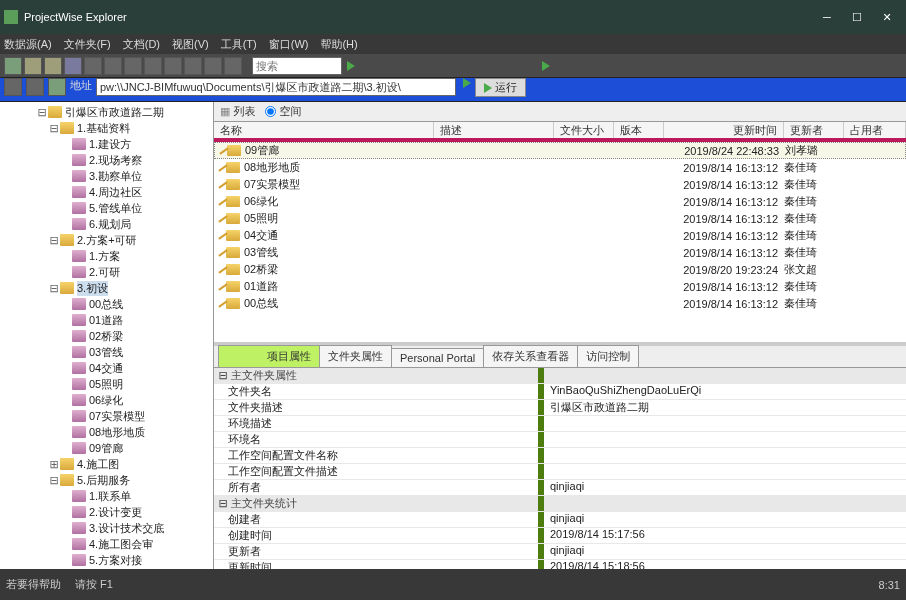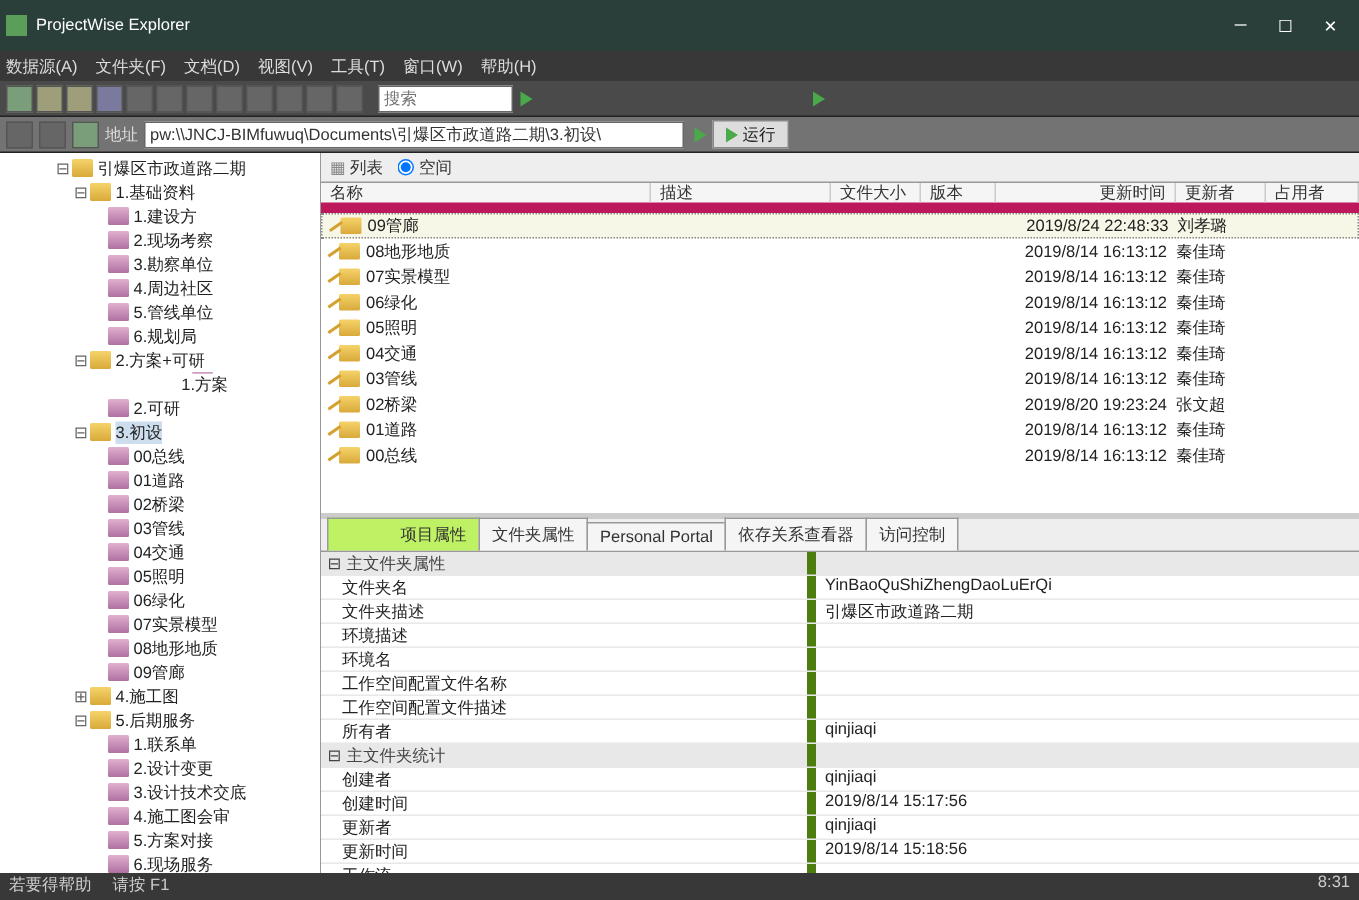--- a/index.html
+++ b/index.html
@@ -8,38 +8,38 @@
 .titlebar .icon { width: 14px; height: 14px; background: #5a9e5a; margin-right: 6px; }
 .titlebar .title { flex: 1; }
 .titlebar .wbtn { width: 30px; height: 22px; display: flex; align-items: center; justify-content: center; color: #fff; }
 .menubar { background: #383838; color: #ddd; height: 20px; display: flex; align-items: center; padding: 0 4px; gap: 12px; }
 .menubar span { cursor: default; }
 .toolbar { background: #4a4a4a; height: 24px; display: flex; align-items: center; padding: 0 4px; gap: 2px; border-bottom: 1px solid #222; }
 .tbtn { width: 18px; height: 18px; background: #666; border: 1px solid #555; }
 .tbtn.c1 { background: #7a9e7a; } .tbtn.c2 { background: #9e9e7a; } .tbtn.c3 { background: #7a7a9e; }
 .searchbox { height: 18px; width: 90px; background: #fff; border: 1px solid #666; margin-left: 8px; padding: 0 3px; color: #333; }
 .play { width: 0; height: 0; border-left: 8px solid #4aaa4a; border-top: 5px solid transparent; border-bottom: 5px solid transparent; margin-left: 3px; }
-.addrbar { background: #737373; height: 24px; display: flex; align-items: center; padding: 0 4px; gap: 4px; border-bottom: 1px solid #222; }
+.addrbar { background: #1d4ed8; height: 24px; display: flex; align-items: flex-start; padding: 0 4px; gap: 4px; border-bottom: 1px solid #222; }
 .addrbar .lbl { color: #ddd; }
 .addrbar input { flex: 1; max-width: 360px; height: 18px; background: #fff; border: 1px solid #666; padding: 0 3px; color: #333; }
 .addrbar .runbtn { background: #ddd; border: 1px solid #888; padding: 1px 8px; color: #222; display: flex; align-items: center; gap: 3px; }
 .main { flex: 1; display: flex; background: #fff; overflow: hidden; }
 .tree { width: 240px; background: #fff; border-right: 1px solid #999; overflow-y: auto; padding: 2px 0; }
 .tnode { display: flex; align-items: center; height: 16px; white-space: nowrap; color: #222; }
 .tnode .tw { width: 12px; text-align: center; color: #666; cursor: default; }
 .tnode .ficon { width: 14px; height: 12px; margin-right: 3px; display: inline-block; }
 .f-y { background: linear-gradient(#f5d36a,#d9a93a); border-radius: 1px; }
 .f-p { background: linear-gradient(#e0b0d0,#b070a0); border-radius: 1px; }
 .tnode .lbl { cursor: default; }
 .tnode.sel .lbl { background: #cde; }
 .right { flex: 1; display: flex; flex-direction: column; }
 .tabbar { height: 20px; background: #eee; border-bottom: 1px solid #999; display: flex; align-items: center; padding: 0 6px; gap: 10px; }
 .tabbar .ck { display: flex; align-items: center; gap: 3px; color: #333; }
 .tabbar input[type=radio] { width: 11px; height: 11px; }
-.listhdr { height: 20px; background: #f5f5f5; border-bottom: 7px solid #be185d; display: flex; color: #333; }
+.listhdr { height: 20px; background: #f5f5f5; border-bottom: 4px solid #be185d; display: flex; color: #333; }
 .listhdr .col { border-right: 1px solid #ccc; padding: 2px 6px; display: flex; align-items: center; }
 .listbody { flex: 0 0 200px; overflow-y: auto; background: #fff; }
 .row { height: 17px; display: flex; align-items: center; padding-left: 4px; color: #222; }
 .row.sel { background: #f7f7e8; border: 1px dotted #888; }
 .row .ficon2 { width: 26px; display: flex; align-items: center; }
 .row .ficon2 .pen { width: 10px; height: 2px; background: #d4a030; transform: rotate(-35deg); margin-right: -2px; }
 .row .ficon2 .fld { width: 14px; height: 11px; background: linear-gradient(#f5d36a,#d9a93a); border-radius: 1px; }
 .row .c-name { width: 190px; }
 .row .c-desc { width: 120px; }
 .row .c-size { width: 60px; }
@@ -51,21 +51,21 @@
 .proptabs { height: 22px; background: #eee; display: flex; align-items: flex-end; border-bottom: 1px solid #999; padding-left: 4px; gap: 0; }
 .proptabs .ptab { padding: 3px 8px; border: 1px solid #999; border-bottom: none; background: #f5f5f5; color: #333; margin-right: -1px; }
 .proptabs .ptab.active { background: #bef264; padding-left: 48px; }
 .propgrid { flex: 1; overflow-y: auto; background: #fff; }
 .pgrow { display: flex; height: 16px; border-bottom: 1px solid #e8e8e8; color: #222; }
 .pgrow .k { width: 330px; padding-left: 14px; border-right: 6px solid #4d7c0f; }
 .pgrow .v { flex: 1; padding-left: 6px; }
 .pgrow.group { background: #e8e8e8; font-weight: normal; color: #444; }
 .pgrow.group .k { padding-left: 4px; }
 .pgrow.group .tw { display: inline-block; width: 10px; text-align: center; }
-.status { height: 18px; background: #383838; color: #ccc; display: flex; padding: 0 6px; gap: 14px; }
+.status { height: 31px; background: #383838; color: #ccc; display: flex; align-items: center; padding: 0 6px; gap: 14px; }
 .status .r { margin-left: auto; }
 ::-webkit-scrollbar { width: 14px; height: 14px; }
 ::-webkit-scrollbar-track { background: #eee; }
 ::-webkit-scrollbar-thumb { background: #bbb; border: 1px solid #999; }
 </style>
 </head>
 <body>
 
 <div class="titlebar">
   <div class="icon"></div>
@@ -157,21 +157,21 @@
       <div class="tnode" style="padding-left: 60px;">
         <span class="tw"></span>
         <span class="ficon f-p"></span>
         <span class="lbl">6.规划局</span>
       </div>
       <div class="tnode" style="padding-left: 48px;">
         <span class="tw">⊟</span>
         <span class="ficon f-y"></span>
         <span class="lbl">2.方案+可研</span>
       </div>
-      <div class="tnode" style="padding-left: 60px; flex-direction: column;">
+      <div class="tnode" style="padding-left: 60px;">
         <span class="tw"></span>
         <span class="ficon f-p"></span>
         <span class="lbl">1.方案</span>
       </div>
       <div class="tnode" style="padding-left: 60px;">
         <span class="tw"></span>
         <span class="ficon f-p"></span>
         <span class="lbl">2.可研</span>
       </div>
       <div class="tnode sel" style="padding-left: 48px;">

